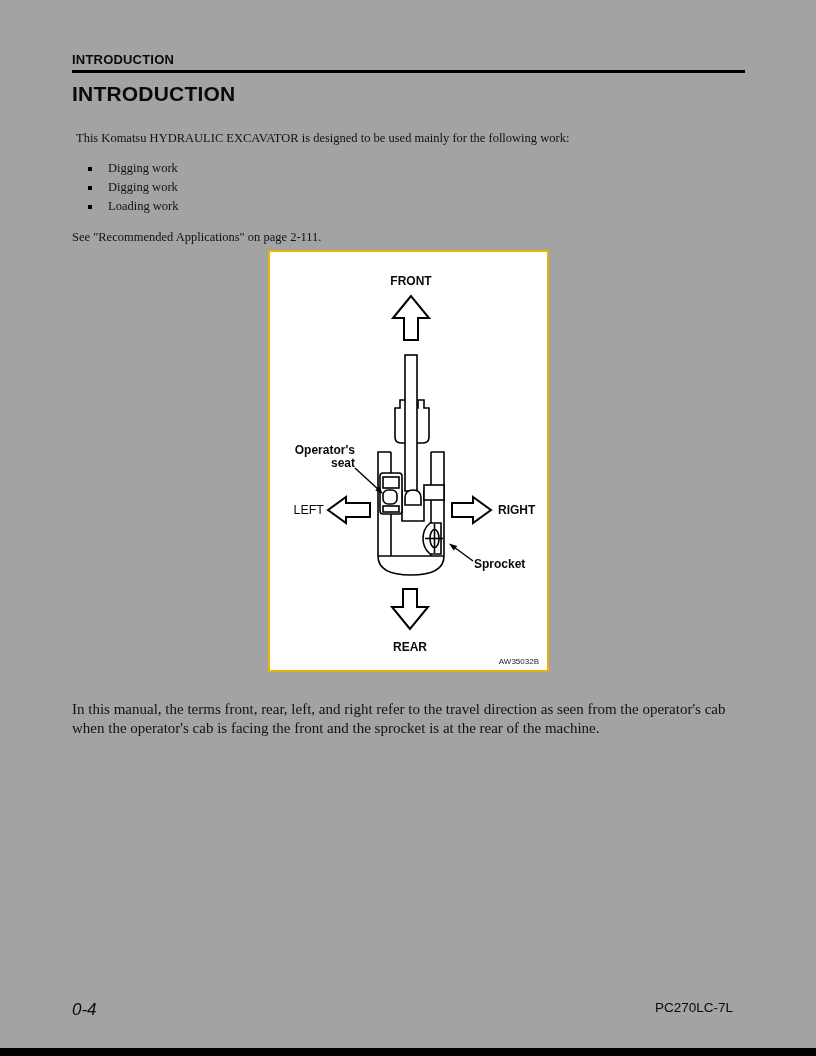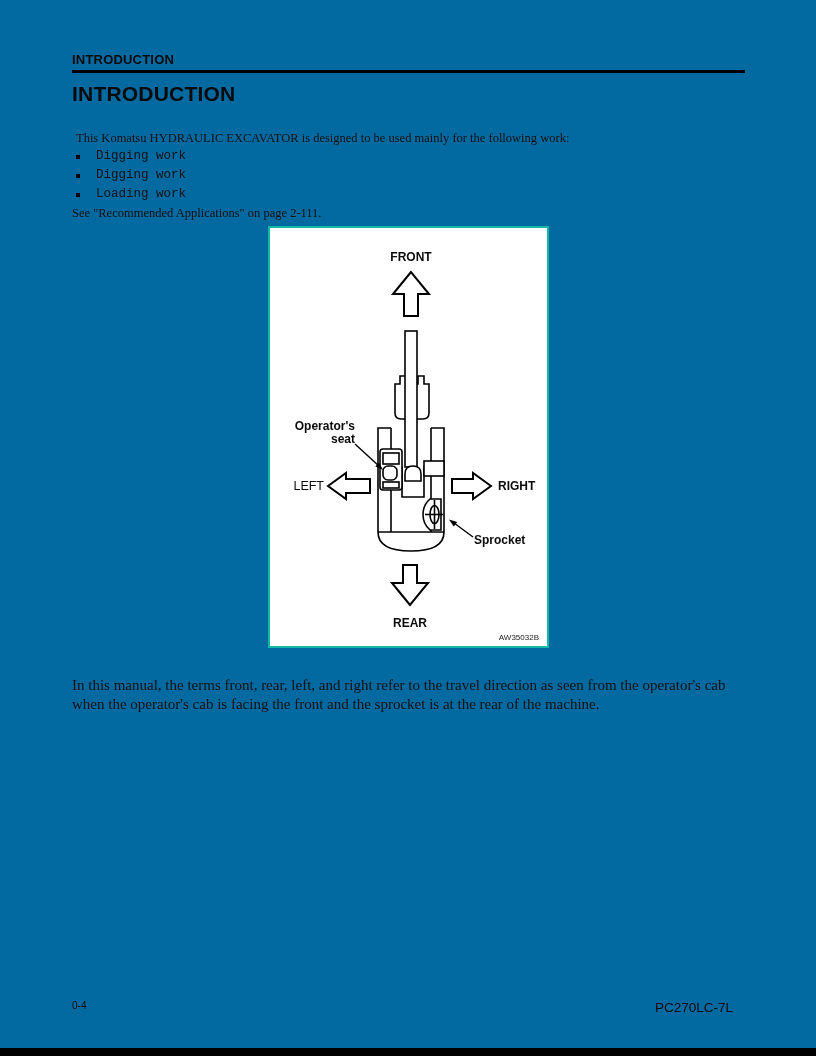--- a/index.html
+++ b/index.html
@@ -1,20 +1,20 @@
 <!DOCTYPE html>
 <html><head>
 <meta charset="utf-8">
 <style>
   html,body{margin:0;padding:0;background:#e8e8e8;}
   .page{
     position:relative;
     width:816px;height:1056px;
     margin:0 auto;
-    background:#0369a1;
+    background:#a3a3a3;
     overflow:hidden;
     font-family:"Liberation Serif", serif;
     color:#111;
   }
   .content{
     position:absolute;
     left:72px; right:71px; top:0;
   }
   .running-head{
     margin-top:52px;
@@ -38,21 +38,21 @@
     line-height:23px;
     letter-spacing:.2px;
     color:#0a0a0a;
   }
   p.lead{
     margin:24px 0 0 4px;
     font-size:12.5px;
     line-height:18px;
   }
   ul.work-list{
-    margin:0;padding:0;list-style:none;font-family:Liberation Mono, monospace;
+    margin:12px;padding:0;list-style:none;
   }
   ul.work-list li{
     line-height:19px;
     font-size:12.5px;
     padding-left:24px;
     position:relative;
   }
   ul.work-list .bullet{
     position:absolute;
     left:4px; top:8px;
@@ -69,21 +69,21 @@
     margin:14px 0 0 0;
     font-family:"Liberation Sans", sans-serif;
     font-weight:bold;
     font-size:19px;
     line-height:20px;
     color:#0a0a0a;
   }
   .figure-box{
     margin:4px auto 0 auto;
     width:277px;height:418px;
-    border:2px solid #14b8a6;
+    border:2px solid #eab308;
     background:#fff;
   }
   .figure-box svg{display:block;}
   p.direction-note{
     margin:28px 0 0 0;
     font-size:15px;
     line-height:19px;
   }
   .watermark{
     position:absolute;
@@ -92,22 +92,23 @@
     font-size:33px;
     letter-spacing:-.5px;
     color:rgba(15,15,15,.85);
     white-space:nowrap;
     z-index:5;
   }
   .footer-left{
     position:absolute;
     left:72px; top:1000px;
     font-family:"Liberation Sans", sans-serif;
-    font-size:10px;
-    color:#0a0a0a;
+    font-size:17px;
+    color:#0a0a0a;
+    font-style:italic;
   }
   .footer-right{
     position:absolute;
     right:83px; top:1000px;
     font-family:"Liberation Sans", sans-serif;
     font-size:13.5px;
     color:#0a0a0a;
   }
   .bottom-bar{
     position:absolute;

